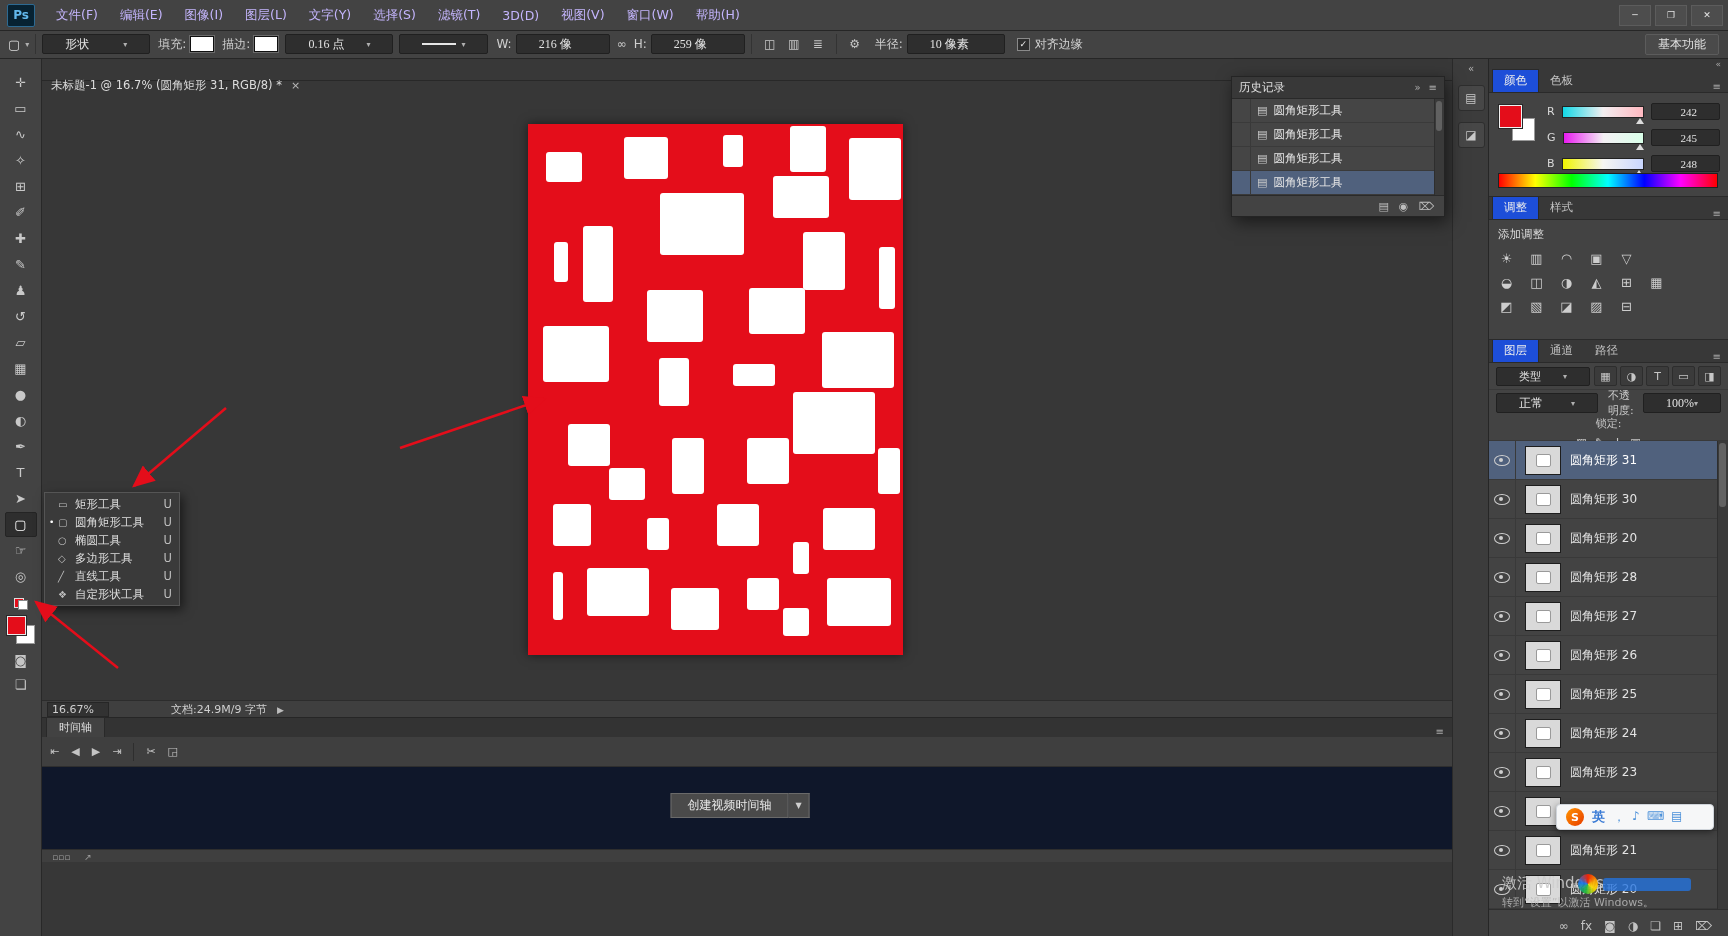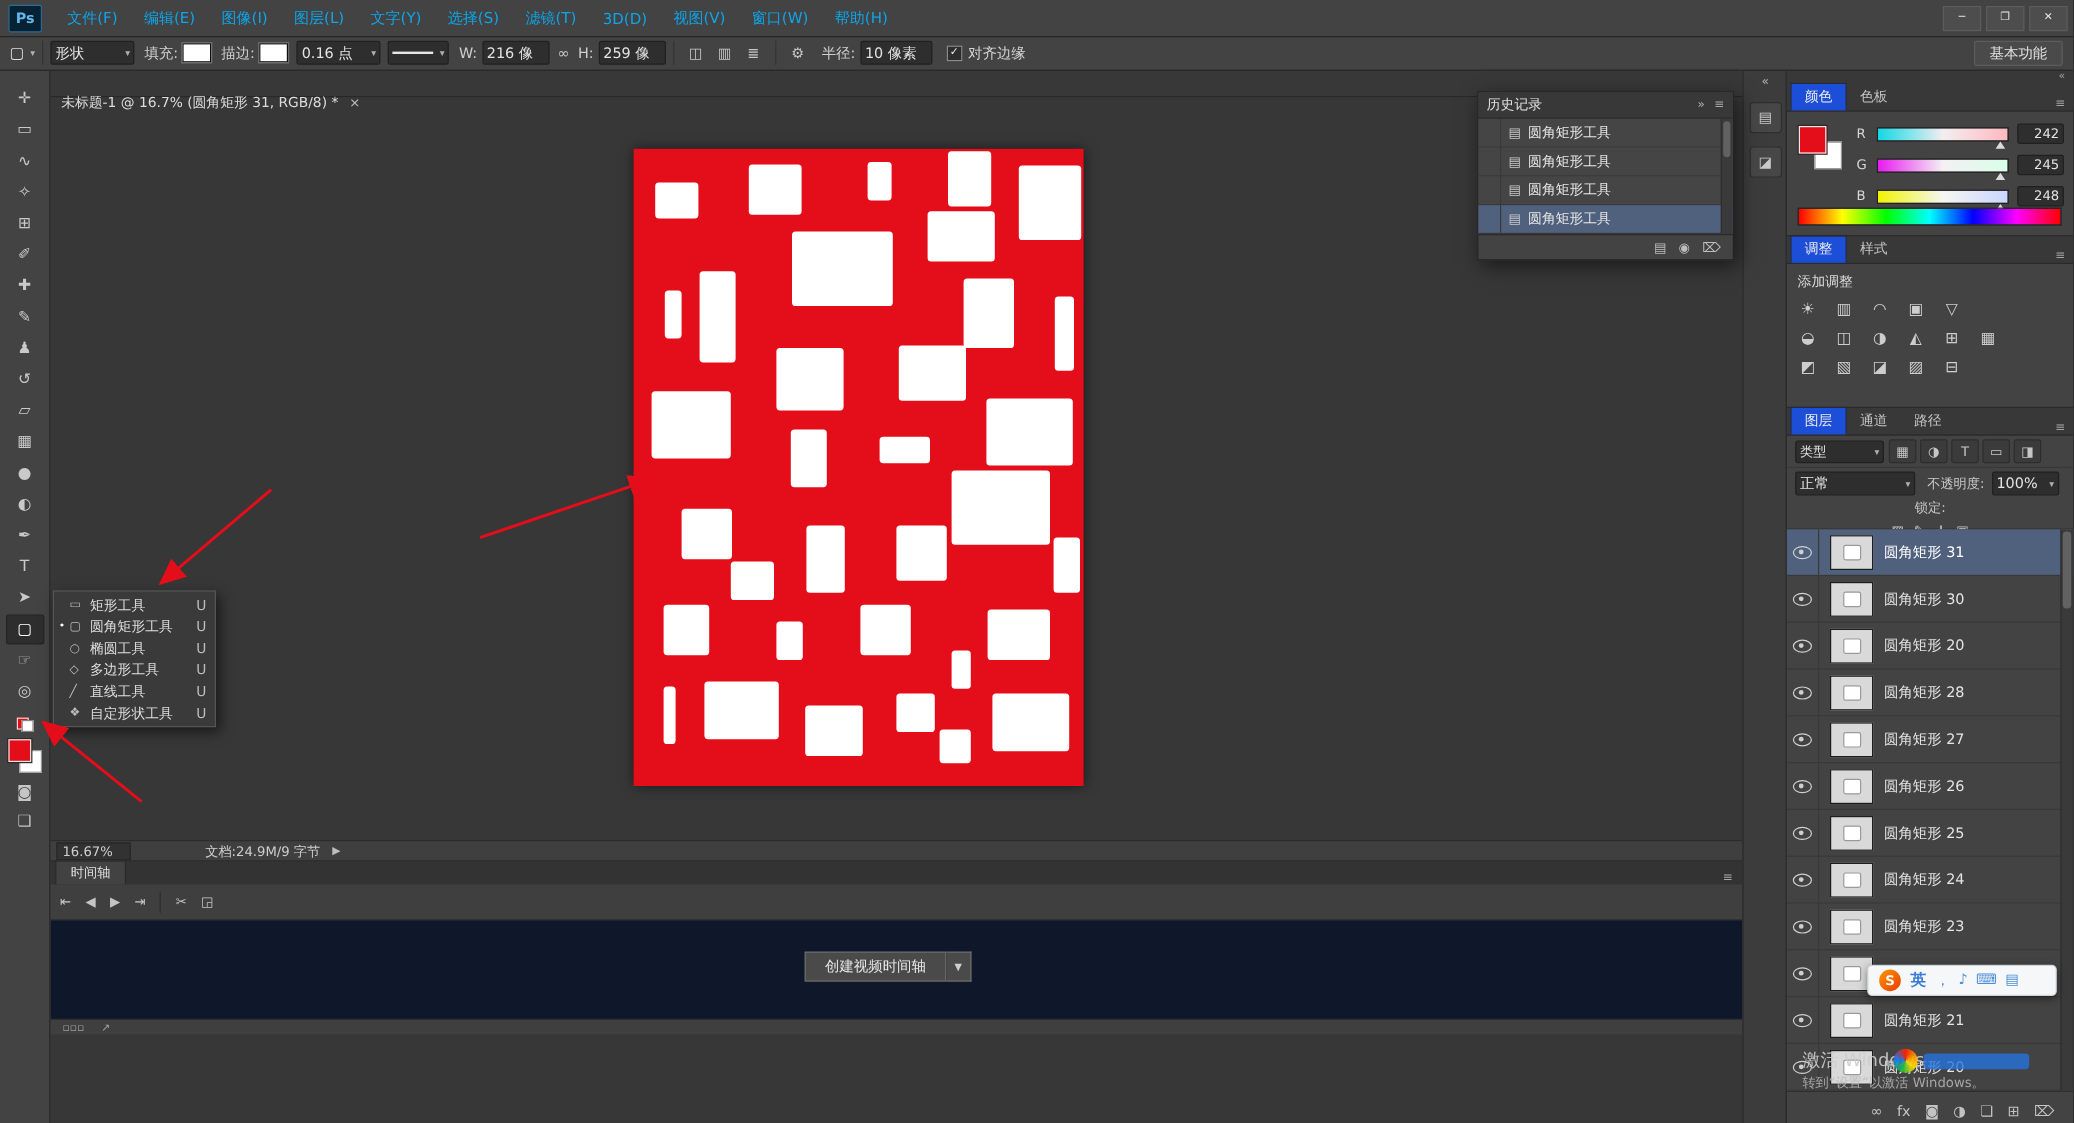--- a/index.html
+++ b/index.html
@@ -6,31 +6,31 @@
   .app{position:relative;width:1728px;height:936px;background:#373737;overflow:hidden;
        font-family:"DejaVu Sans","Liberation Sans",sans-serif;font-size:12px;color:#d4d4d4;
        -webkit-user-select:none;user-select:none;}
   
   .menubar{position:absolute;left:0;top:0;width:100%;height:30px;background:#434343;
            border-bottom:1px solid #262626;display:flex;align-items:center;z-index:20;}
   .ps-logo{width:26px;height:21px;margin:0 10px 0 7px;background:#072232;border:1px solid #2d6a92;
            border-radius:2px;display:flex;align-items:center;justify-content:center;
            color:#63b8ec;font-weight:bold;font-size:12px;}
   .menu-items{display:flex;height:100%;}
-  .menu-item{padding:0 11px;display:flex;align-items:center;color:#0ea5e9;font-size:12.5px;}
+  .menu-item{padding:0 11px;display:flex;align-items:center;color:#c4b5fd;font-size:12.5px;}
   .win-controls{margin-left:auto;display:flex;margin-right:5px;}
   .win-btn{width:30px;height:19px;margin-left:4px;border:1px solid #5c5c5c;background:#4d4d4d;
            display:flex;align-items:center;justify-content:center;font-size:9px;color:#e6e6e6;}
   
   .optionsbar{position:absolute;left:0;top:30px;width:100%;height:28px;background:#434343;
               border-bottom:1px solid #262626;display:flex;align-items:center;z-index:19;}
   .ob-sep{width:1px;height:20px;background:#333;margin:0 6px;}
   .ob-label{margin:0 4px 0 8px;color:#cfcfcf;}
   .well{background:#2e2e2e;border:1px solid #202020;border-radius:2px;height:18px;
-        display:flex;align-items:center;padding:0 3px;color:#e3e3e3;}
+        display:flex;align-items:center;padding:0 22px;color:#e3e3e3;font-family:Liberation Serif, serif;}
   .dd{font-size:8px;margin-left:5px;color:#b0b0b0;}
   .ob-swatch{width:22px;height:14px;background:#fff;border:1px solid #101010;box-shadow:0 0 0 1px #6a6a6a;}
   .ob-line{width:34px;height:2px;background:#e6e6e6;}
   .ob-icon{width:22px;height:20px;display:flex;align-items:center;justify-content:center;
            color:#c7c7c7;font-size:12px;margin:0 1px;border-radius:2px;}
   .ob-check{width:11px;height:11px;background:#2e2e2e;border:1px solid #8a8a8a;margin-right:5px;
             display:inline-flex;align-items:center;justify-content:center;font-size:9px;color:#eee;}
   .ob-tool-preset{display:flex;align-items:center;margin-left:8px;color:#dcdcdc;font-size:13px;}
   .workspace-btn{position:absolute;right:9px;top:4px;height:19px;padding:0 12px;background:#4a4a4a;
                  border:1px solid #5c5c5c;border-radius:2px;display:flex;align-items:center;

